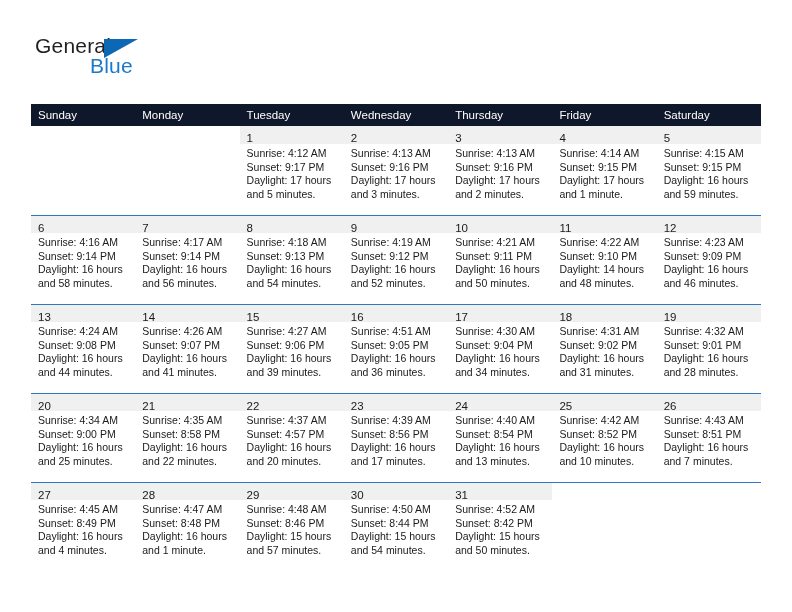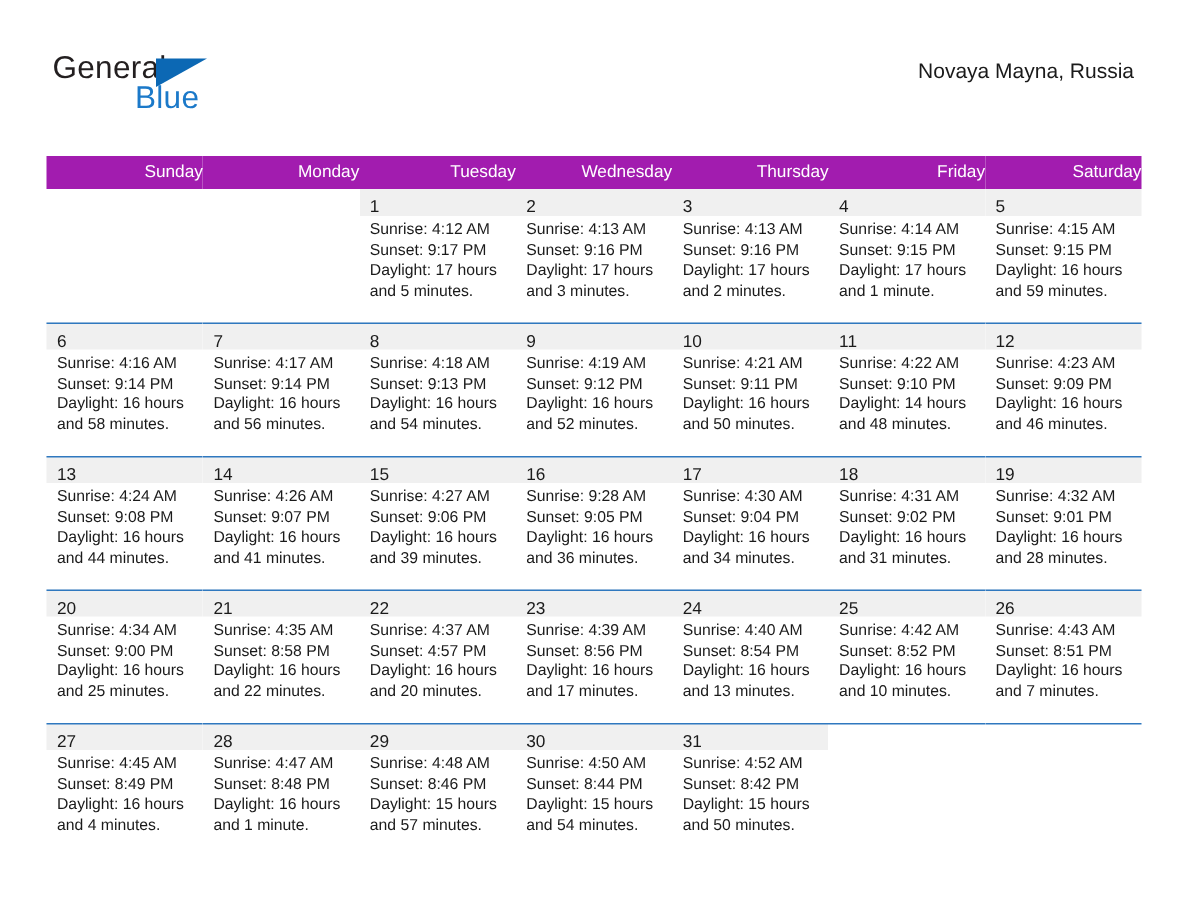--- a/index.html
+++ b/index.html
@@ -92,25 +92,25 @@
   .calendar {
     position: absolute;
     left: 31px;
     top: 104px;
     width: 730px;
     border-collapse: collapse;
     table-layout: fixed;
   }
 
   .calendar th {
-    background: #a21caf;
+    background: #0f172a;
     color: #ffffff;
     font-size: 11.5px;
     font-weight: normal;
-    text-align: right;
+    text-align: left;
     padding: 5px 0 5px 7px;
     height: 11px;
     border: none;
   }
 
   .calendar td {
     vertical-align: top;
     padding: 0;
     border: none;
     width: 104.3px;
@@ -160,21 +160,20 @@
 
   <div class="header">
 
     <div class="logo">
       <span class="logo-general">General</span>
       <span class="logo-tri"></span>
       <span class="logo-blue">Blue</span>
     </div>
 
     <div class="title-block">
-      <div class="cal-subtitle">Novaya Mayna, Russia</div>
     </div>
 
   </div>
 
   <table class="calendar">
     <thead>
       <tr>
         <th>Sunday</th>
         <th>Monday</th>
         <th>Tuesday</th>
@@ -347,21 +346,21 @@
                 <div>Sunrise: 4:27 AM</div>
                 <div>Sunset: 9:06 PM</div>
                 <div class="wrap">Daylight: 16 hours and 39 minutes.</div>
               </div>
             </div>
           </td>
           <td>
             <div class="daycell filled">
               <div class="datenum-band"><span class="datenum">16</span></div>
               <div class="info">
-                <div>Sunrise: 9:28 AM</div>
+                <div>Sunrise: 4:51 AM</div>
                 <div>Sunset: 9:05 PM</div>
                 <div class="wrap">Daylight: 16 hours and 36 minutes.</div>
               </div>
             </div>
           </td>
           <td>
             <div class="daycell filled">
               <div class="datenum-band"><span class="datenum">17</span></div>
               <div class="info">
                 <div>Sunrise: 4:30 AM</div>

